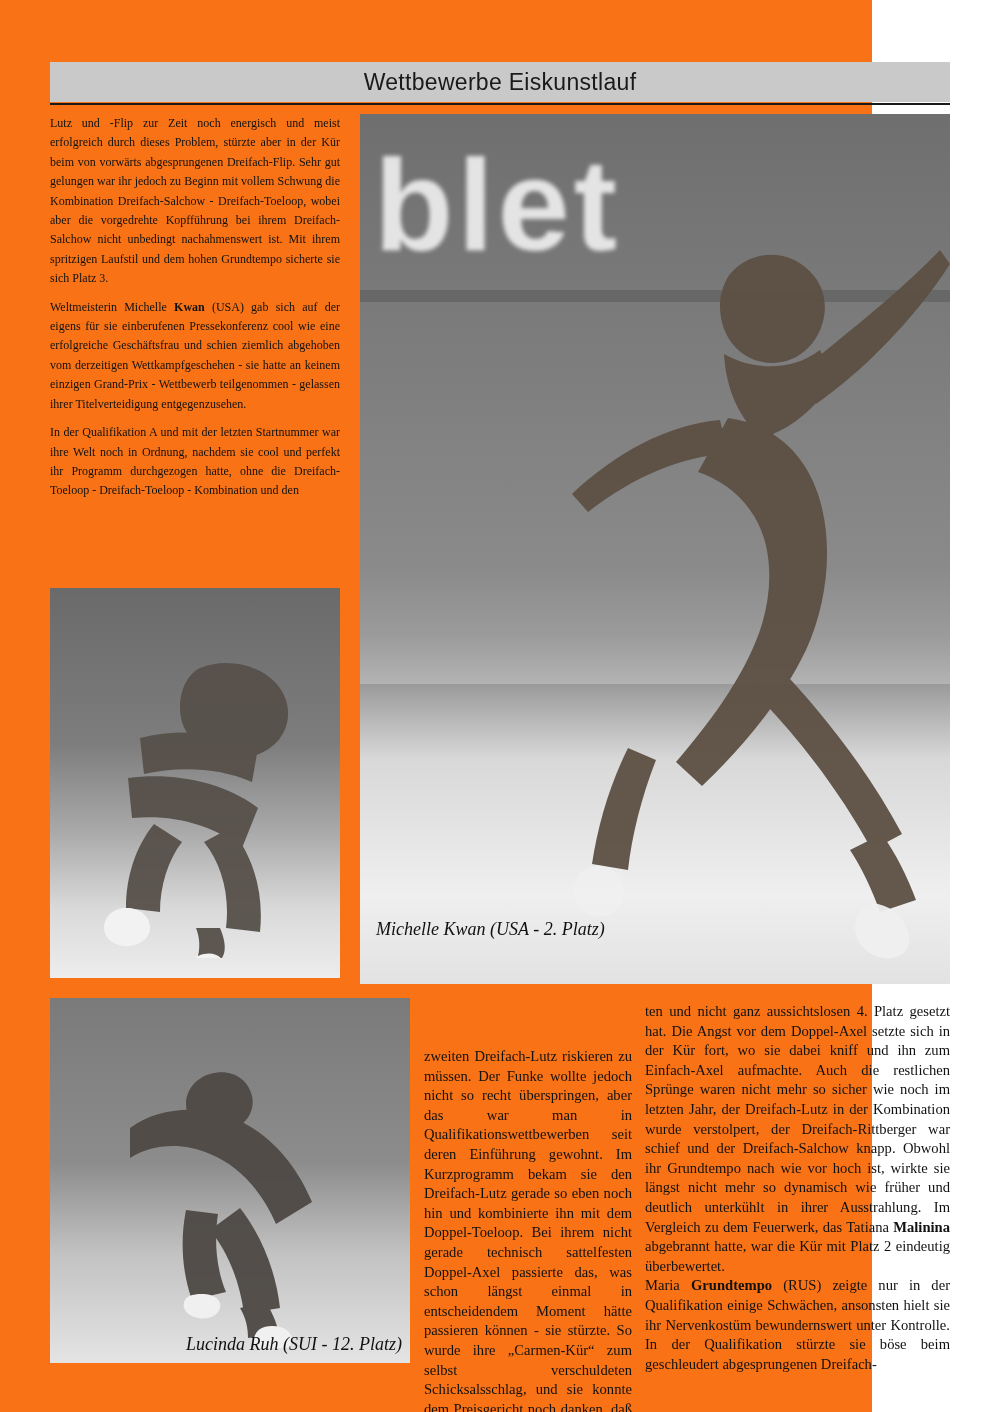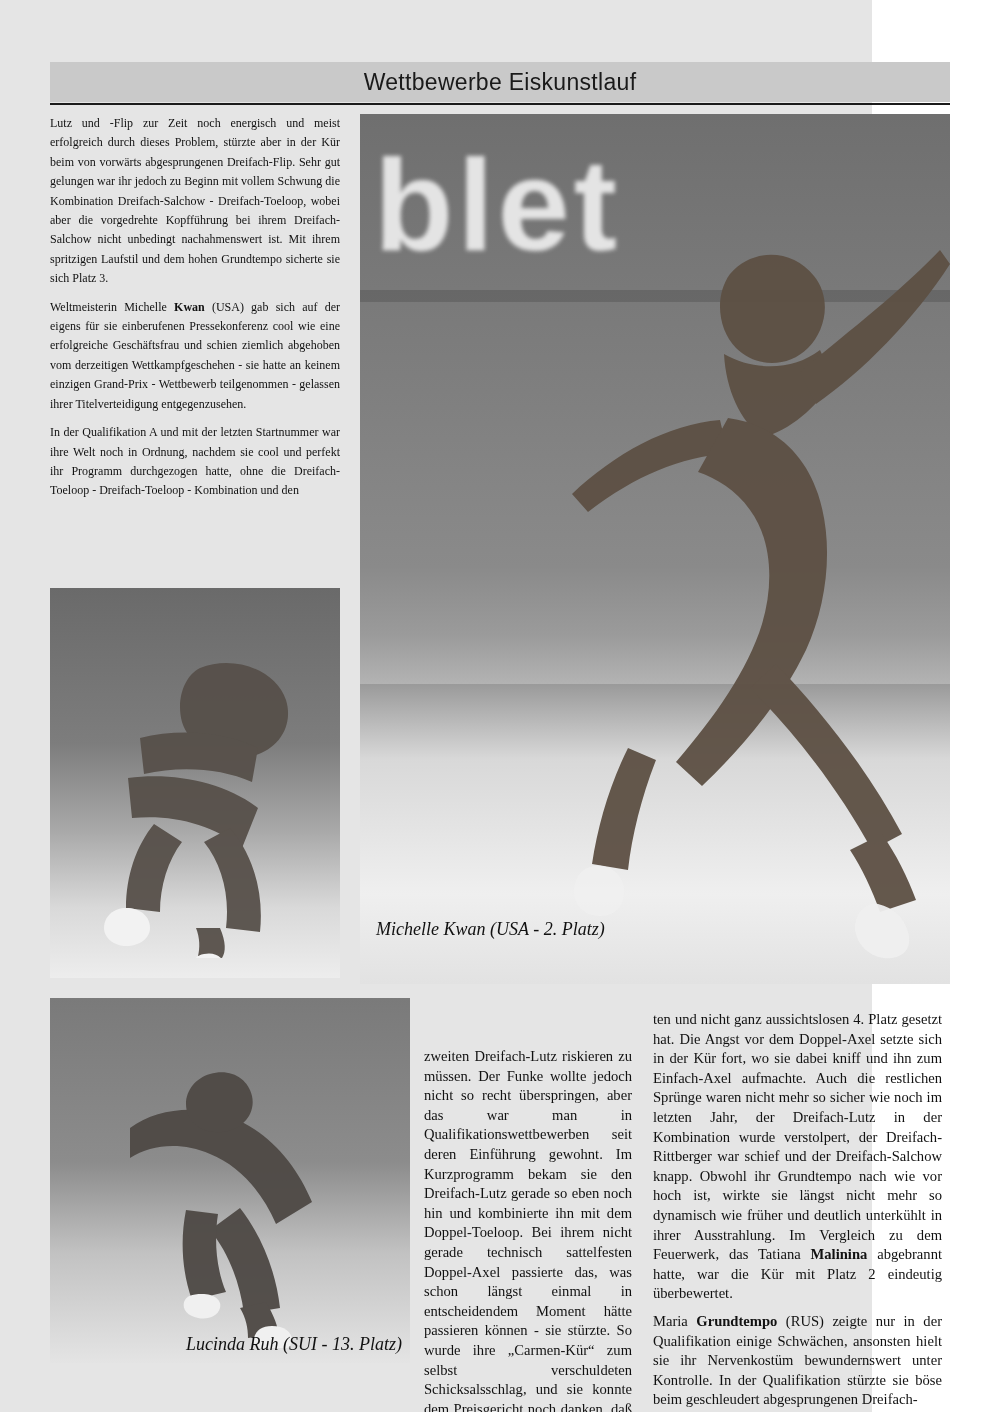--- a/index.html
+++ b/index.html
@@ -13,21 +13,21 @@
     font-family: "Liberation Serif", serif;
     color: #111;
     position: relative;
     overflow: hidden;
   }
   .page {
     position: absolute;
     left: 0; top: 0;
     width: 872px;
     height: 1412px;
-    background: #e5e5e5;
+    background: #f97316;
   }
 
   
   .header-band {
     position: absolute;
     left: 50px;
     top: 62px;
     width: 900px;
     height: 40px;
     background: #c9c9c9;
@@ -129,21 +129,21 @@
   }
   .col-right-bottom {
     position: absolute;
     left: 645px;
     top: 1002px;
     width: 305px;
     font-size: 14.6px;
     line-height: 19.6px;
     text-align: justify;
   }
-  .col-mid-bottom p, .col-right-bottom p { margin: 8px; }
+  .col-mid-bottom p, .col-right-bottom p { margin: 0; }
 
   b { font-weight: bold; }
 
   
   .footer {
     position: absolute;
     left: 30px;
     top: 1368px;
     width: 940px;
     height: 34px;
@@ -257,21 +257,21 @@
         <path d="M150 150 c22,28 36,64 40,100 l-36,6 c-4,-32 -16,-62 -34,-84 z"></path>
         <path d="M176 244 c8,14 12,24 12,32 l-30,4 c0,-10 -2,-20 -8,-30 z"></path>
         <path d="M96 152 c-6,30 -4,62 6,90 l34,-8 c-10,-24 -12,-52 -8,-78 z"></path>
         <path d="M120 16 c20,-6 38,4 42,22 4,18 -10,34 -30,36 -20,2 -36,-10 -36,-28 0,-14 10,-26 24,-30 z"></path>
       </g>
       <g fill="#f0f0f0">
         <path d="M182 268 c12,0 20,6 20,14 0,8 -10,12 -22,12 -10,0 -18,-6 -16,-14 2,-8 8,-12 18,-12 z"></path>
         <path d="M112 236 c12,0 20,6 18,14 -2,8 -12,12 -22,10 -10,-2 -16,-8 -14,-16 2,-6 8,-8 18,-8 z"></path>
       </g>
     </svg>
-    <div class="cap cap-ruh">Lucinda Ruh (SUI - 13. Platz)</div>
+    <div class="cap cap-ruh">Lucinda Ruh (SUI - 12. Platz)</div>
   </div>
 
   <div class="col-mid-bottom">zweiten Dreifach-Lutz riskieren zu müssen. Der Funke wollte jedoch nicht so recht überspringen, aber das war man in Qualifikationswettbewerben seit deren Einführung gewohnt.
 Im Kurzprogramm bekam sie den Dreifach-Lutz gerade so eben noch hin und kombinierte ihn mit dem Doppel-Toeloop. Bei ihrem nicht gerade technisch sattelfesten Doppel-Axel passierte das, was schon längst einmal in entscheidendem Moment hätte passieren können - sie stürzte. So wurde ihre „Carmen-Kür“ zum selbst verschuldeten Schicksalsschlag, und sie konnte dem Preisgericht noch danken, daß es sie auf den schmeichelhaf-</div>
 
   <div class="col-right-bottom">
     <p>ten und nicht ganz aussichtslosen 4. Platz gesetzt hat. Die Angst vor dem Doppel-Axel setzte sich in der Kür fort, wo sie dabei kniff und ihn zum Einfach-Axel aufmachte. Auch die restlichen Sprünge waren nicht mehr so sicher wie noch im letzten Jahr, der Dreifach-Lutz in der Kombination wurde verstolpert, der Dreifach-Rittberger war schief und der Dreifach-Salchow knapp. Obwohl ihr Grundtempo nach wie vor hoch ist, wirkte sie längst nicht mehr so dynamisch wie früher und deutlich unterkühlt in ihrer Ausstrahlung. Im Vergleich zu dem Feuerwerk, das Tatiana <b>Malinina</b> abgebrannt hatte, war die Kür mit Platz 2 eindeutig überbewertet.</p>
     <p>Maria <b>Grundtempo</b> (RUS) zeigte nur in der Qualifikation einige Schwächen, ansonsten hielt sie ihr Nervenkostüm bewundernswert unter Kontrolle. In der Qualifikation stürzte sie böse beim geschleudert abgesprungenen Dreifach-</p>
   </div>
 

